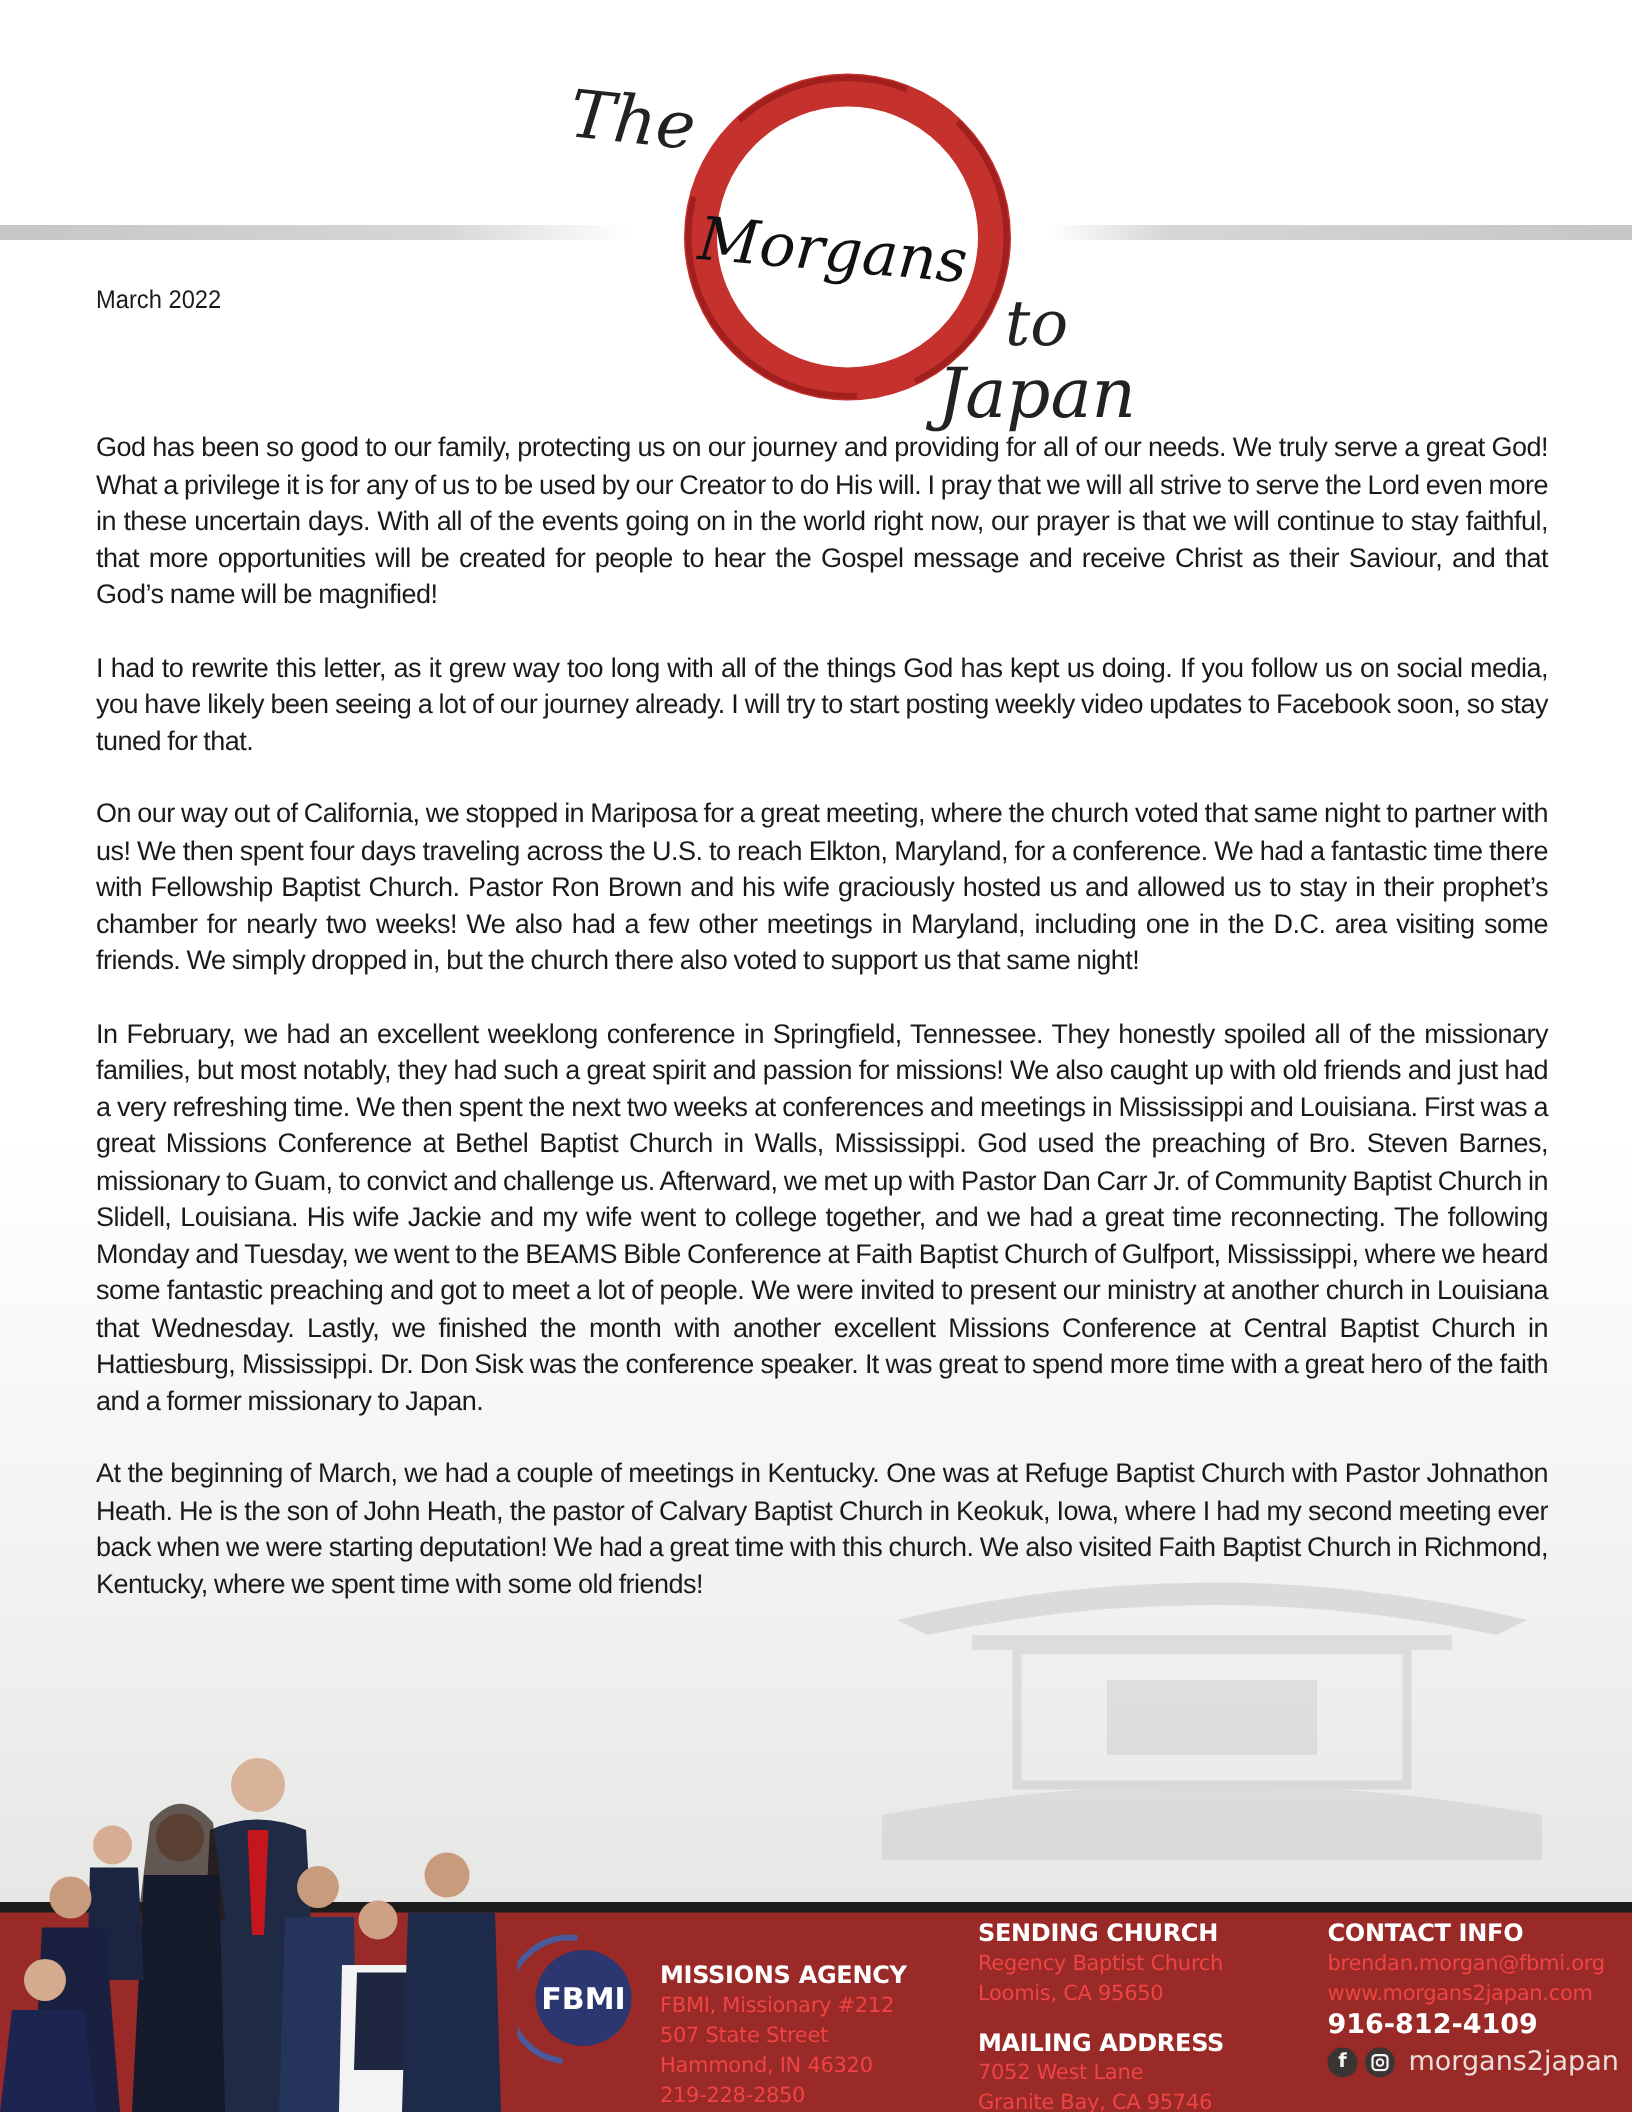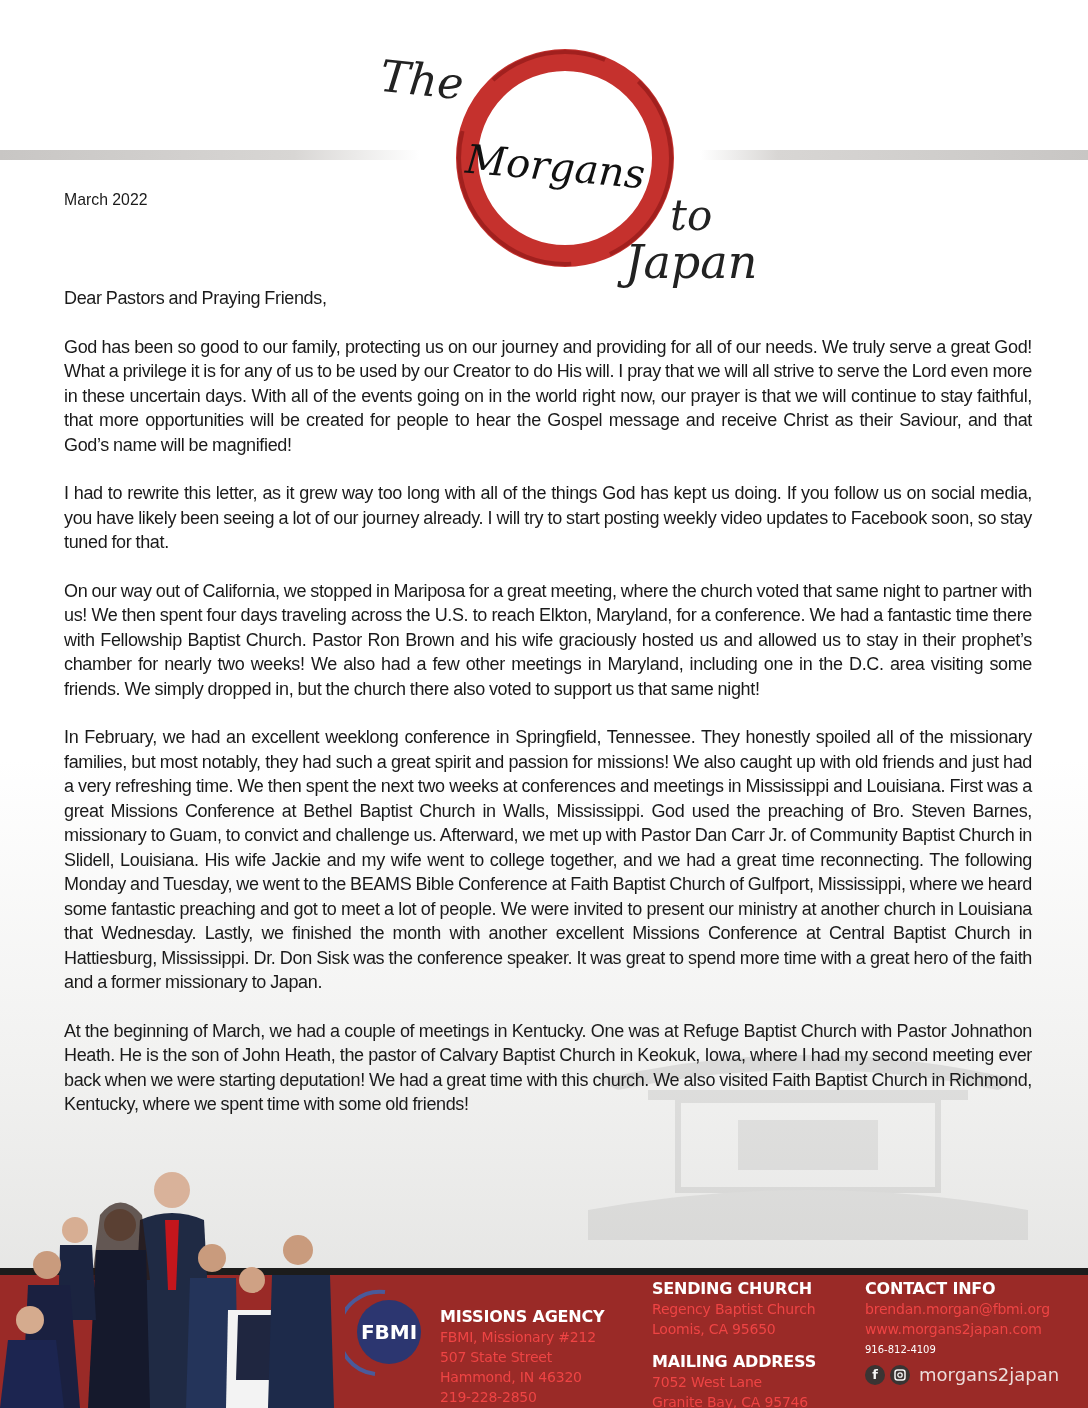--- a/index.html
+++ b/index.html
@@ -45,23 +45,23 @@
     position: absolute; left: 0; top: 1170px; width: 345px; height: 238px; z-index: 5;
   }
   .fbmi-logo {
     position: absolute; left: 345px; top: 1288px; width: 82px; height: 92px; z-index: 6;
   }
   .footer-col { position: absolute; z-index: 6; color: #f1e6e5; font-family: "DejaVu Sans", sans-serif; }
   .footer-col .head { font-weight: bold; color: #ffffff; font-size: 16px; letter-spacing: -0.2px; line-height: 20px; }
   .footer-col .line { font-size: 14px; line-height: 20px; color: #ef4444; letter-spacing: -0.2px; }
   .col1 { left: 440px; top: 1282px; margin-top: 25px; }
   .col2 { left: 652px; top: 1279px; }
-  .col3 { left: 865px; top: 1279px; }
+  .col3 { left: 885px; top: 1279px; }
   .col2 .head2 { margin-top: 13px; }
-  .phone-bold { font-weight: normal; color: #ffffff; font-size: 10px; line-height: 22px; }
+  .phone-bold { font-weight: bold; color: #ffffff; font-size: 18px; line-height: 22px; }
   .social-row { display: flex; align-items: center; margin-top: 3px; }
   .soc-icon {
     width: 20px; height: 20px; border-radius: 50%; background: #3a3433; color: #f5f5f5;
     display: inline-flex; align-items: center; justify-content: center; font-size: 13px; font-weight: bold;
     margin-right: 5px; font-family: "DejaVu Sans", sans-serif;
   }
   .soc-handle { font-size: 18px; color: #ecdcda; margin-left: 4px; }
 </style>
 </head>
 <body>
@@ -83,21 +83,20 @@
   <circle cx="195" cy="138" r="106" fill="none" stroke="#7d1010" stroke-width="4" opacity="0.5" stroke-dasharray="120 40 200 60"></circle>
   <text x="10" y="75" font-family="DejaVu Serif, serif" font-style="italic" font-size="44" fill="#222" transform="rotate(6 50 60)">The</text>
   <text x="95" y="160" font-family="DejaVu Serif, serif" font-style="italic" font-size="40" fill="#111" transform="rotate(5 180 150)">Morgans</text>
   <text x="300" y="210" font-family="DejaVu Serif, serif" font-style="italic" font-size="42" fill="#222">to</text>
   <text x="255" y="258" font-family="DejaVu Serif, serif" font-style="italic" font-size="46" fill="#222">Japan</text>
 </svg>
 
 <div class="date">March 2022</div>
 
 <div class="letter">
-  <p class="salutation">Dear Pastors and Praying Friends,</p>
   <p>God has been so good to our family, protecting us on our journey and providing for all of our needs. We truly serve a great God! What a privilege it is for any of us to be used by our Creator to do His will. I pray that we will all strive to serve the Lord even more in these uncertain days. With all of the events going on in the world right now, our prayer is that we will continue to stay faithful, that more opportunities will be created for people to hear the Gospel message and receive Christ as their Saviour, and that God’s name will be magnified!</p>
   <p>I had to rewrite this letter, as it grew way too long with all of the things God has kept us doing. If you follow us on social media, you have likely been seeing a lot of our journey already. I will try to start posting weekly video updates to Facebook soon, so stay tuned for that.</p>
   <p>On our way out of California, we stopped in Mariposa for a great meeting, where the church voted that same night to partner with us! We then spent four days traveling across the U.S. to reach Elkton, Maryland, for a conference. We had a fantastic time there with Fellowship Baptist Church. Pastor Ron Brown and his wife graciously hosted us and allowed us to stay in their prophet’s chamber for nearly two weeks! We also had a few other meetings in Maryland, including one in the D.C. area visiting some friends. We simply dropped in, but the church there also voted to support us that same night!</p>
   <p>In February, we had an excellent weeklong conference in Springfield, Tennessee. They honestly spoiled all of the missionary families, but most notably, they had such a great spirit and passion for missions! We also caught up with old friends and just had a very refreshing time. We then spent the next two weeks at conferences and meetings in Mississippi and Louisiana. First was a great Missions Conference at Bethel Baptist Church in Walls, Mississippi. God used the preaching of Bro. Steven Barnes, missionary to Guam, to convict and challenge us. Afterward, we met up with Pastor Dan Carr Jr. of Community Baptist Church in Slidell, Louisiana. His wife Jackie and my wife went to college together, and we had a great time reconnecting. The following Monday and Tuesday, we went to the BEAMS Bible Conference at Faith Baptist Church of Gulfport, Mississippi, where we heard some fantastic preaching and got to meet a lot of people. We were invited to present our ministry at another church in Louisiana that Wednesday. Lastly, we finished the month with another excellent Missions Conference at Central Baptist Church in Hattiesburg, Mississippi. Dr. Don Sisk was the conference speaker. It was great to spend more time with a great hero of the faith and a former missionary to Japan.</p>
   <p>At the beginning of March, we had a couple of meetings in Kentucky. One was at Refuge Baptist Church with Pastor Johnathon Heath. He is the son of John Heath, the pastor of Calvary Baptist Church in Keokuk, Iowa, where I had my second meeting ever back when we were starting deputation! We had a great time with this church. We also visited Faith Baptist Church in Richmond, Kentucky, where we spent time with some old friends!</p>
 </div>
 
 <div class="footer" style="background: rgb(154, 42, 39);"></div>
 
 <svg class="family" viewBox="0 0 345 238">

